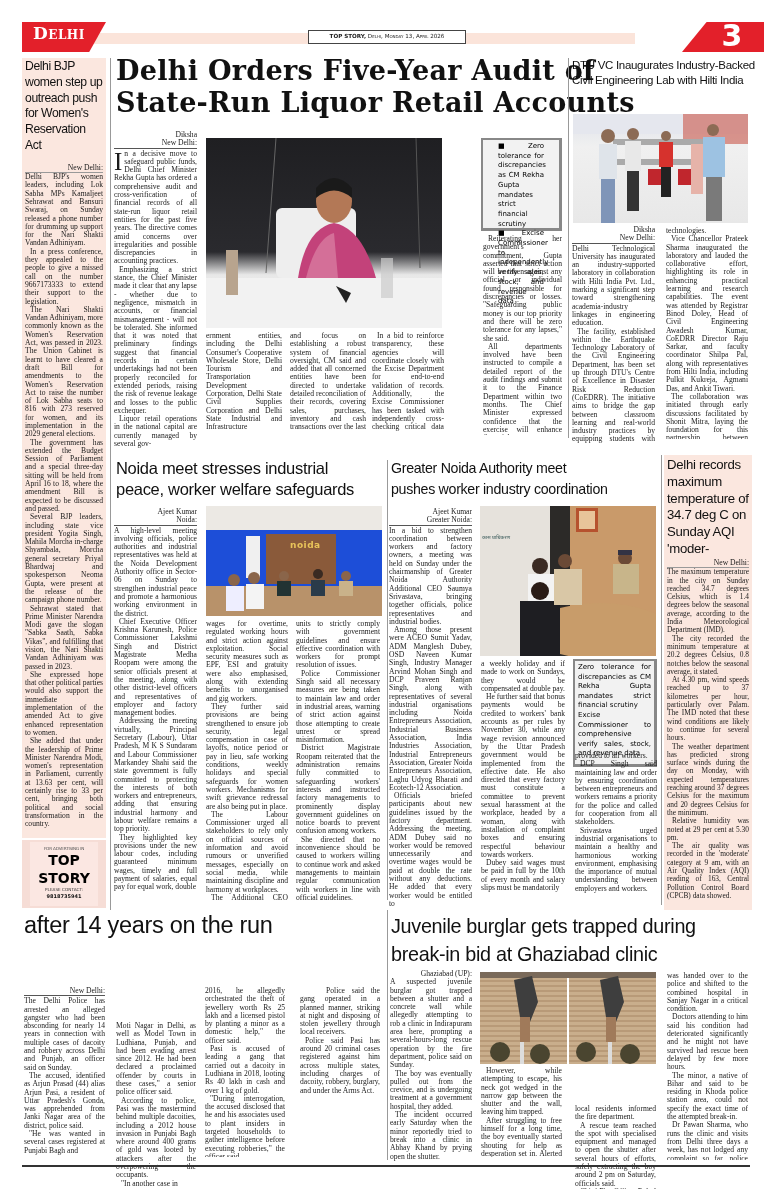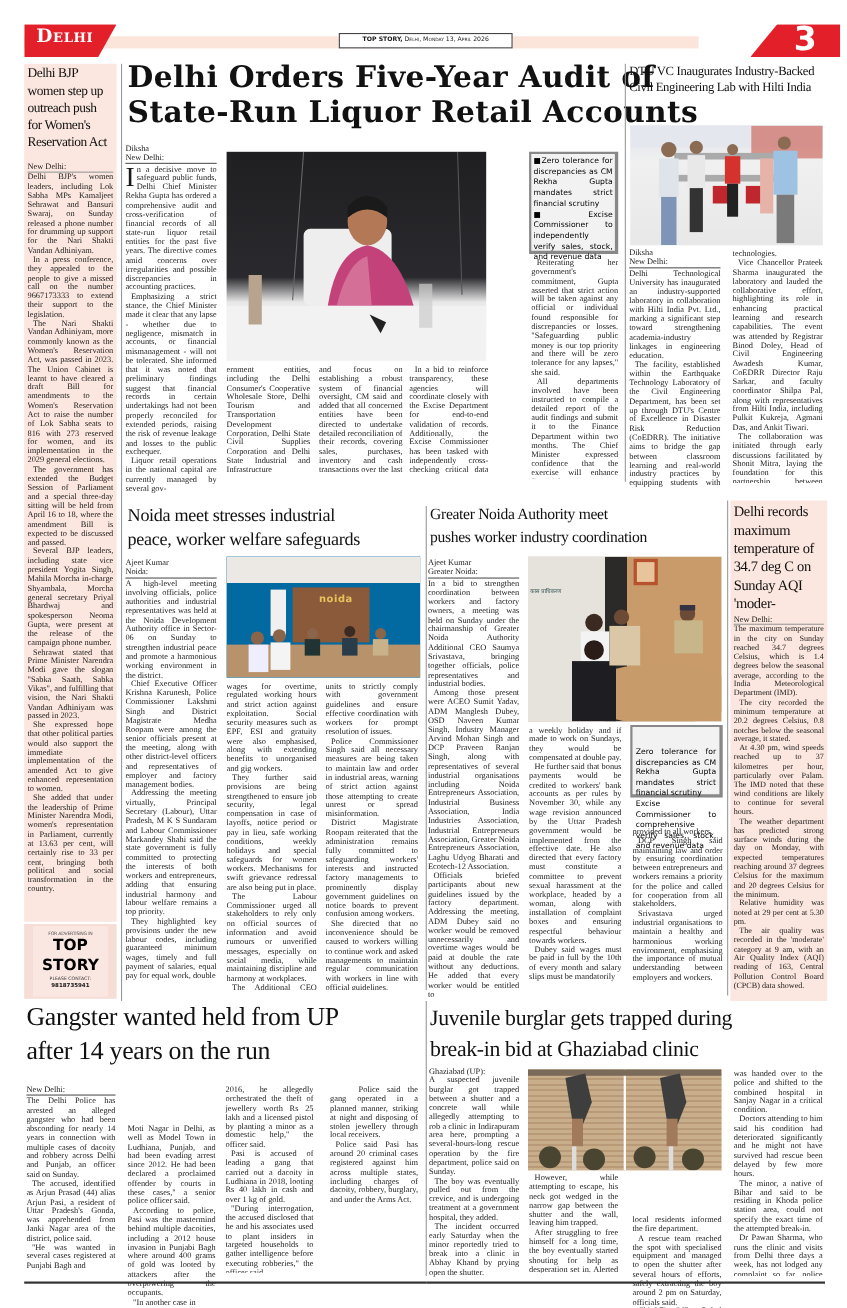--- a/index.html
+++ b/index.html
@@ -2,24 +2,24 @@
 <html><head>
 <meta charset="utf-8">
 <style>
 *{box-sizing:border-box;margin:0;padding:0}
 html,body{width:770px;height:1189px;background:#fff;overflow:hidden}
 body{position:relative;font-family:"DejaVu Serif",serif;color:#1a1a1a}
 .abs{position:absolute}
 .txt{font-family:"Liberation Serif",serif;font-size:7.6px;line-height:8.3px;text-align:justify;hyphens:auto;overflow:hidden}
 .txt p{text-indent:5px}
 .txt p.first{text-indent:0}
-.byline{font-family:"Liberation Serif",serif;font-size:7.6px;line-height:8.3px;text-align:left}
+.byline{font-family:"Liberation Serif",serif;font-size:7.6px;line-height:8.3px;text-align:right}
 .byline.ul{border-bottom:1px solid #555;margin-bottom:1px}
 .hl-serif{font-family:"DejaVu Serif",serif;font-weight:bold;letter-spacing:0.3px}
-.hl-sans{font-family:Liberation Serif, serif;font-weight:normal;letter-spacing:-0.3px}
+.hl-sans{font-family:Liberation Sans, sans-serif;font-weight:normal;letter-spacing:-0.3px}
 .vrule{position:absolute;width:1px;background:#999}
 .hrule{position:absolute;height:2px;background:#333}
 .photo{position:absolute;overflow:hidden}
 .callout{position:absolute;background:#f2f2f2;border:3px solid #888;border-left-width:2px;border-top-width:2px;padding:3px 4px;font-family:"DejaVu Sans",sans-serif;font-size:7.9px;line-height:10.2px;text-align:justify;color:#000}
 .pink{background:#fbe7df}
 </style>
 </head>
 <body>
 
 <div class="abs" style="left:0;top:0;width:770px;height:52px">
@@ -102,21 +102,21 @@
   <div class="txt" style="height:100px">
     <p class="first">and focus on establishing a robust system of financial oversight, CM said and added that all concerned entities have been directed to undertake detailed reconciliation of their records, covering sales, purchases, inventory and cash transactions over the last five years. Each entry will be subjected to rigorous verification to ensure accuracy and accountability.</p>
   </div>
 </div>
 <div class="abs" style="left:372px;top:332px;width:72px">
   <div class="txt" style="height:100px">
     <p>In a bid to reinforce transparency, these agencies will coordinate closely with the Excise Department for end-to-end validation of records. Additionally, the Excise Commissioner has been tasked with independently cross-checking critical data related to sales, stock levels and revenue collections to identify any anomalies or instances of financial mismanagement.</p>
   </div>
 </div>
 
-<div class="callout" style="left:481px;top:138px;width:81px;height:93px;font-size:7px;line-height:9.7px;padding:2px 2px">
+<div class="callout" style="left:481px;top:138px;width:81px;height:93px;font-size:7px;line-height:9.7px;padding:2px 15px">
   <div>■Zero tolerance for discrepancies as CM Rekha Gupta mandates strict financial scrutiny</div>
   <div>■Excise Commissioner to independently verify sales, stock, and revenue data</div>
 </div>
 <div class="abs" style="left:483px;top:235px;width:79px">
   <div class="txt" style="height:200px">
     <p>Reiterating her government's commitment, Gupta asserted that strict action will be taken against any official or individual found responsible for discrepancies or losses. "Safeguarding public money is our top priority and there will be zero tolerance for any lapses," she said.</p>
     <p>All departments involved have been instructed to compile a detailed report of the audit findings and submit it to the Finance Department within two months. The Chief Minister expressed confidence that the exercise will enhance financial transparency, plug potential leakages and strengthen accountability in revenue collection across Delhi's liquor retail sector.</p>
   </div>
 </div>
 
@@ -169,21 +169,21 @@
 <div class="abs" style="left:114px;top:508px;width:83px">
   <div class="byline">Ajeet Kumar</div>
   <div class="byline ul">Noida:</div>
   <div class="txt" style="height:390px">
     <p class="first">A high-level meeting involving officials, police authorities and industrial representatives was held at the Noida Development Authority office in Sector-06 on Sunday to strengthen industrial peace and promote a harmonious working environment in the district.</p>
     <p>Chief Executive Officer Krishna Karunesh, Police Commissioner Lakshmi Singh and District Magistrate Medha Roopam were among the senior officials present at the meeting, along with other district-level officers and representatives of employer and factory management bodies.</p>
     <p>Addressing the meeting virtually, Principal Secretary (Labour), Uttar Pradesh, M K S Sundaram and Labour Commissioner Markandey Shahi said the state government is fully committed to protecting the interests of both workers and entrepreneurs, adding that ensuring industrial harmony and labour welfare remains a top priority.</p>
     <p>They highlighted key provisions under the new labour codes, including guaranteed minimum wages, timely and full payment of salaries, equal pay for equal work, double</p>
   </div>
 </div>
-<div class="photo" style="left:206px;top:506px;width:176px;height:110px;background:#0369a1">
+<div class="photo" style="left:206px;top:506px;width:176px;height:110px;background:#1d4ed8">
   <svg width="176" height="110" viewBox="0 0 176 110">
     <rect x="0" y="0" width="176" height="24" fill="#ece9e4"></rect>
     <rect x="60" y="28" width="70" height="50" fill="#8a5a3a"></rect>
     <rect x="40" y="30" width="14" height="42" fill="#f0f0f0"></rect>
     <rect x="0" y="80" width="176" height="30" fill="#b8926a"></rect>
     <circle cx="28" cy="74" r="6" fill="#8a654a"></circle>
       <rect x="20" y="80" width="18" height="25" fill="#eef"></rect>
     <circle cx="48" cy="72" r="6" fill="#8a654a"></circle>
       <rect x="40" y="78" width="18" height="25" fill="#f4f4f4"></rect>
     <circle cx="78" cy="70" r="5" fill="#8a654a"></circle>
@@ -247,21 +247,21 @@
   </svg>
   <div class="abs" style="left:2px;top:28px;font-family:'DejaVu Sans',sans-serif;font-size:5px;color:#355">कास प्राधिकरण</div>
 </div>
 <div class="abs" style="left:481px;top:660px;width:84px">
   <div class="txt" style="height:240px">
     <p class="first">a weekly holiday and if made to work on Sundays, they would be compensated at double pay.</p>
     <p>He further said that bonus payments would be credited to workers' bank accounts as per rules by November 30, while any wage revision announced by the Uttar Pradesh government would be implemented from the effective date. He also directed that every factory must constitute a committee to prevent sexual harassment at the workplace, headed by a woman, along with installation of complaint boxes and ensuring respectful behaviour towards workers.</p>
     <p>Dubey said wages must be paid in full by the 10th of every month and salary slips must be mandatorily</p>
   </div>
 </div>
-<div class="callout" style="left:573px;top:659px;width:84px;height:66px;font-size:7px;line-height:9.6px;padding:18px 3px">
+<div class="callout" style="left:573px;top:659px;width:84px;height:108px;font-size:7px;line-height:9.6px;padding:2px 3px">
   <div>Zero tolerance for discrepancies as CM Rekha Gupta mandates strict financial scrutiny</div>
   <div>Excise Commissioner to comprehensive verify sales, stock, and revenue data</div>
 </div>
 <div class="abs" style="left:575px;top:752px;width:82px">
   <div class="txt" style="height:150px">
     <p class="first">provided to all workers.</p>
     <p>DCP Singh said maintaining law and order by ensuring coordination between entrepreneurs and workers remains a priority for the police and called for cooperation from all stakeholders.</p>
     <p>Srivastava urged industrial organisations to maintain a healthy and harmonious working environment, emphasising the importance of mutual understanding between employers and workers.</p>
   </div>
 </div>
@@ -275,21 +275,20 @@
     <p class="first">The maximum temperature in the city on Sunday reached 34.7 degrees Celsius, which is 1.4 degrees below the seasonal average, according to the India Meteorological Department (IMD).</p>
     <p>The city recorded the minimum temperature at 20.2 degrees Celsius, 0.8 notches below the seasonal average, it stated.</p>
     <p>At 4.30 pm, wind speeds reached up to 37 kilometres per hour, particularly over Palam. The IMD noted that these wind conditions are likely to continue for several hours.</p>
     <p>The weather department has predicted strong surface winds during the day on Monday, with expected temperatures reaching around 37 degrees Celsius for the maximum and 20 degrees Celsius for the minimum.</p>
     <p>Relative humidity was noted at 29 per cent at 5.30 pm.</p>
     <p>The air quality was recorded in the 'moderate' category at 9 am, with an Air Quality Index (AQI) reading of 163, Central Pollution Control Board (CPCB) data showed.</p>
   </div>
 </div>
 
 <div class="abs hl-sans" style="left:24px;top:910px;width:360px;font-size:23.5px;line-height:30.5px;color:#111">
-  <div style="white-space:nowrap">Gangster wanted held from UP</div>
   <div style="white-space:nowrap">after 14 years on the run</div>
 </div>
 <div class="abs" style="left:24px;top:987px;width:81px">
   <div class="byline ul">New Delhi:</div>
   <div class="txt" style="height:165px">
     <p class="first">The Delhi Police has arrested an alleged gangster who had been absconding for nearly 14 years in connection with multiple cases of dacoity and robbery across Delhi and Punjab, an officer said on Sunday.</p>
     <p>The accused, identified as Arjun Prasad (44) alias Arjun Pasi, a resident of Uttar Pradesh's Gonda, was apprehended from Janki Nagar area of the district, police said.</p>
     <p>"He was wanted in several cases registered at Punjabi Bagh and</p>
   </div>
 </div>

